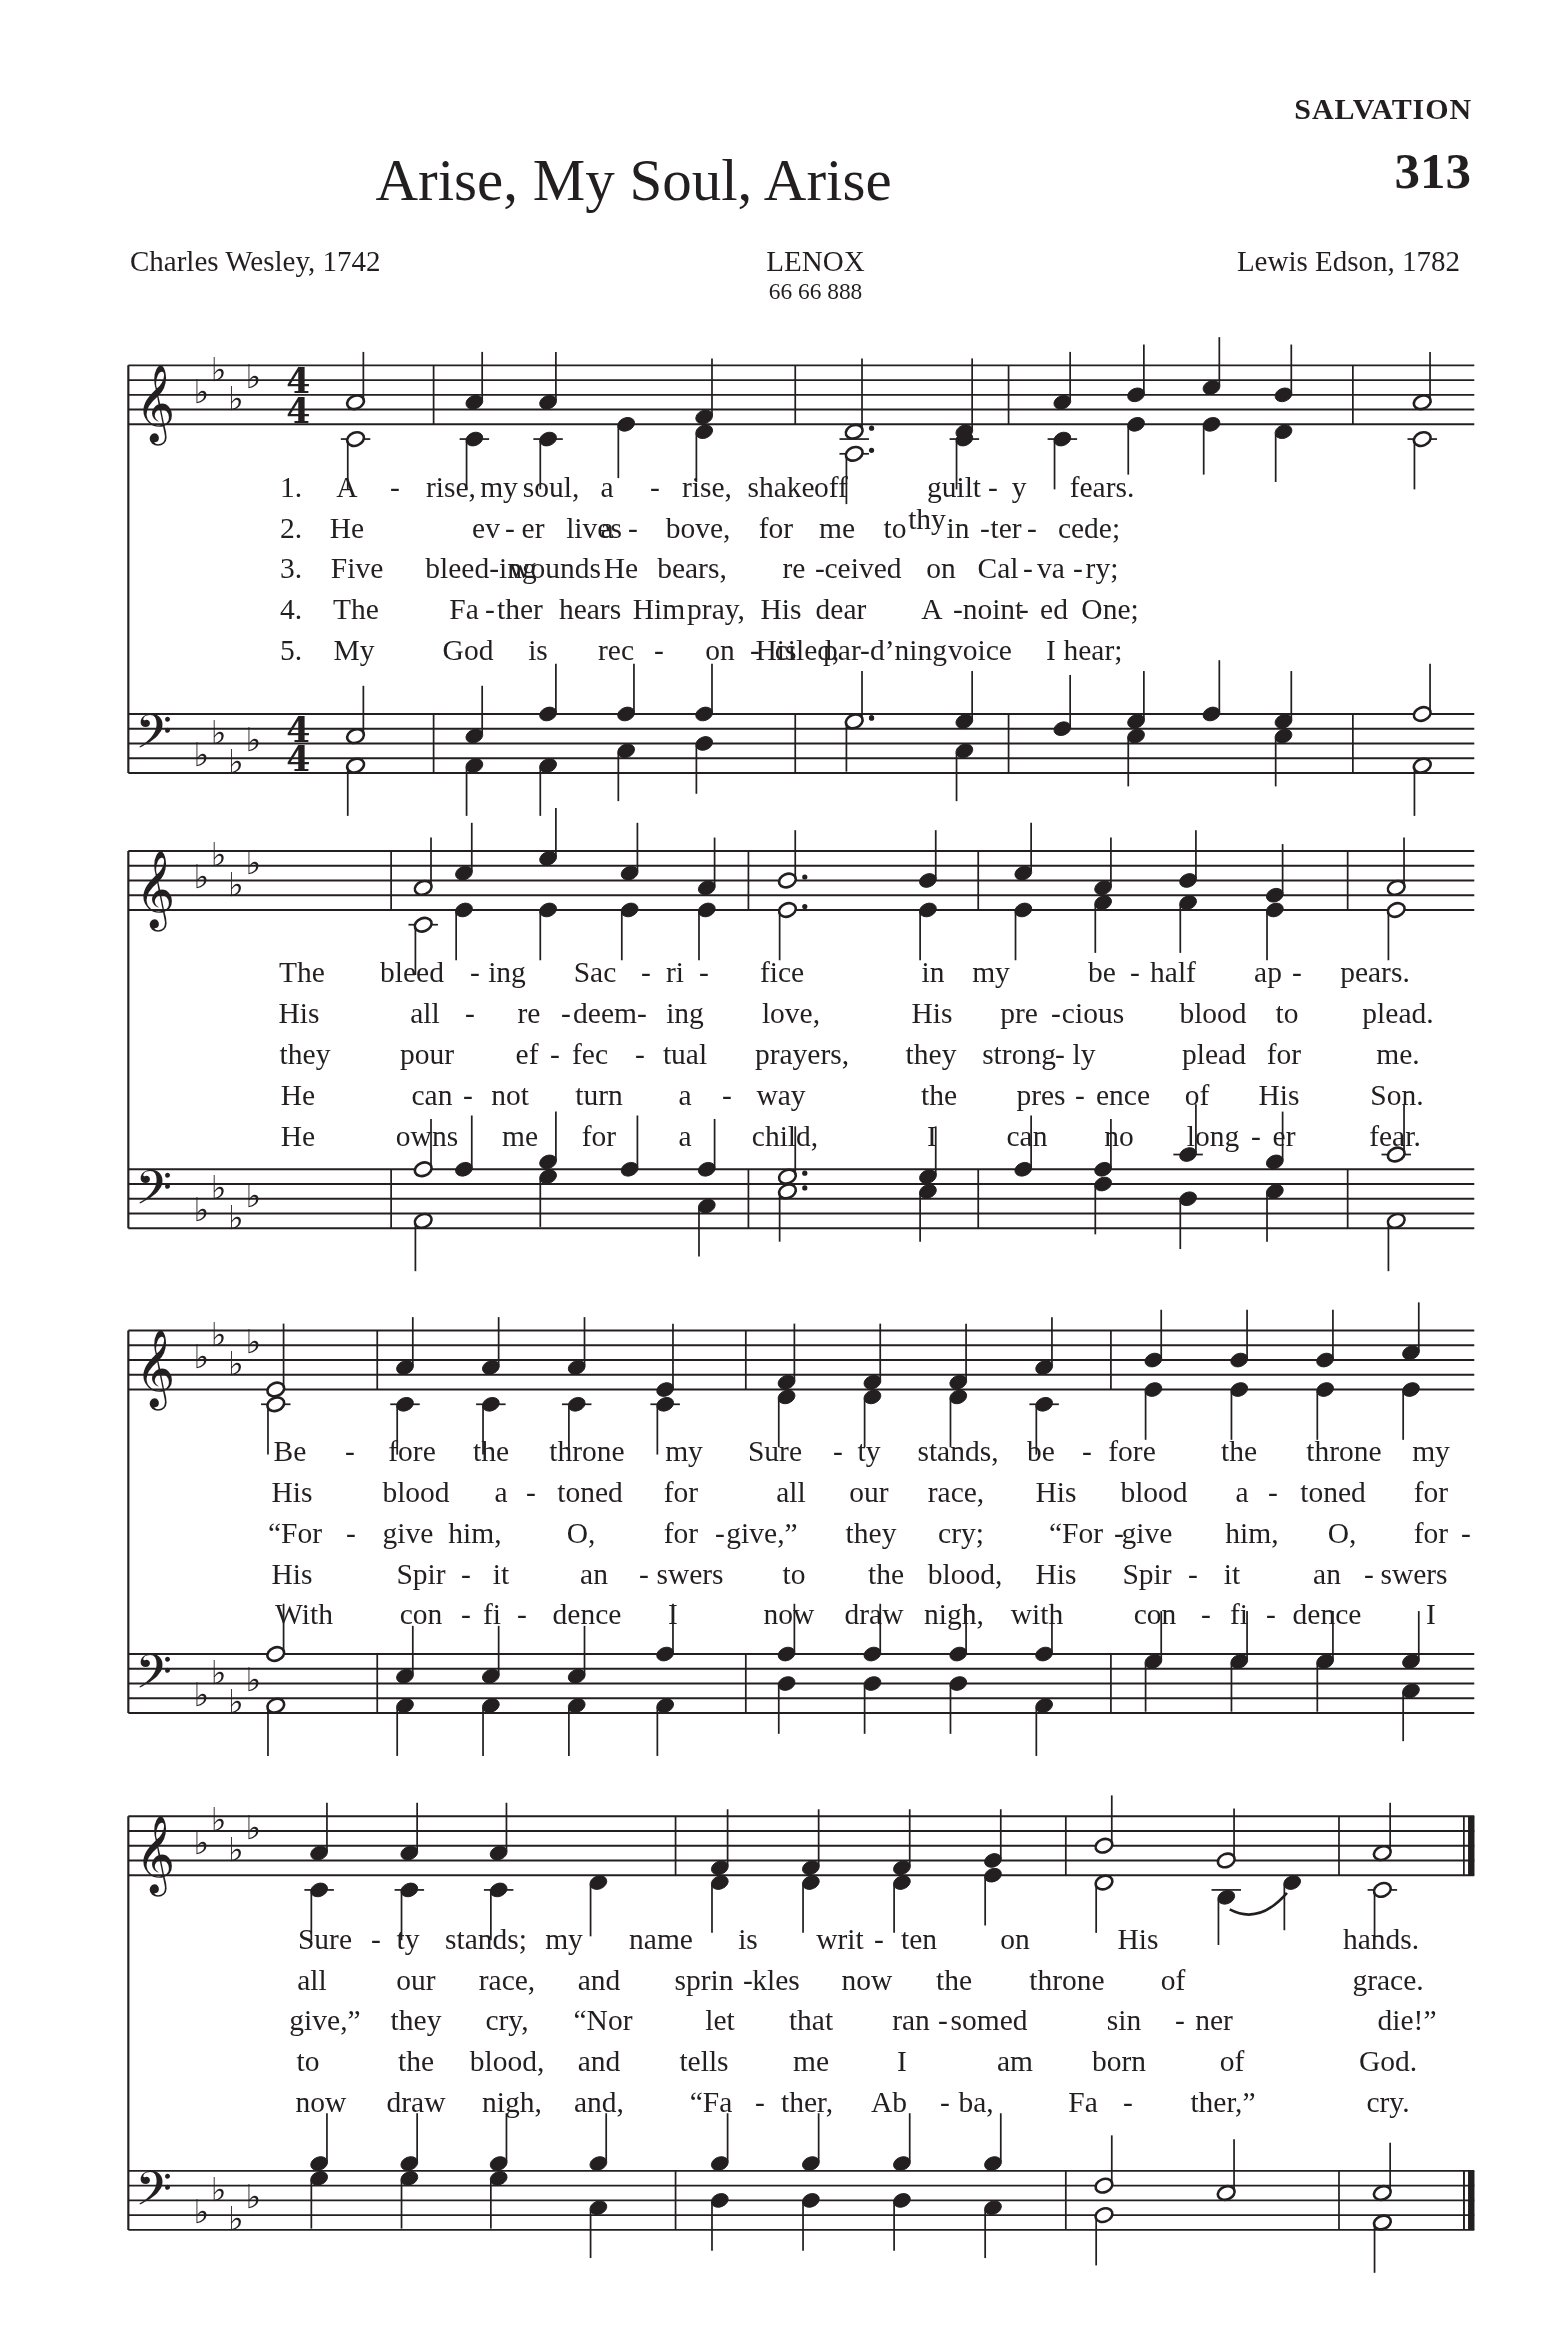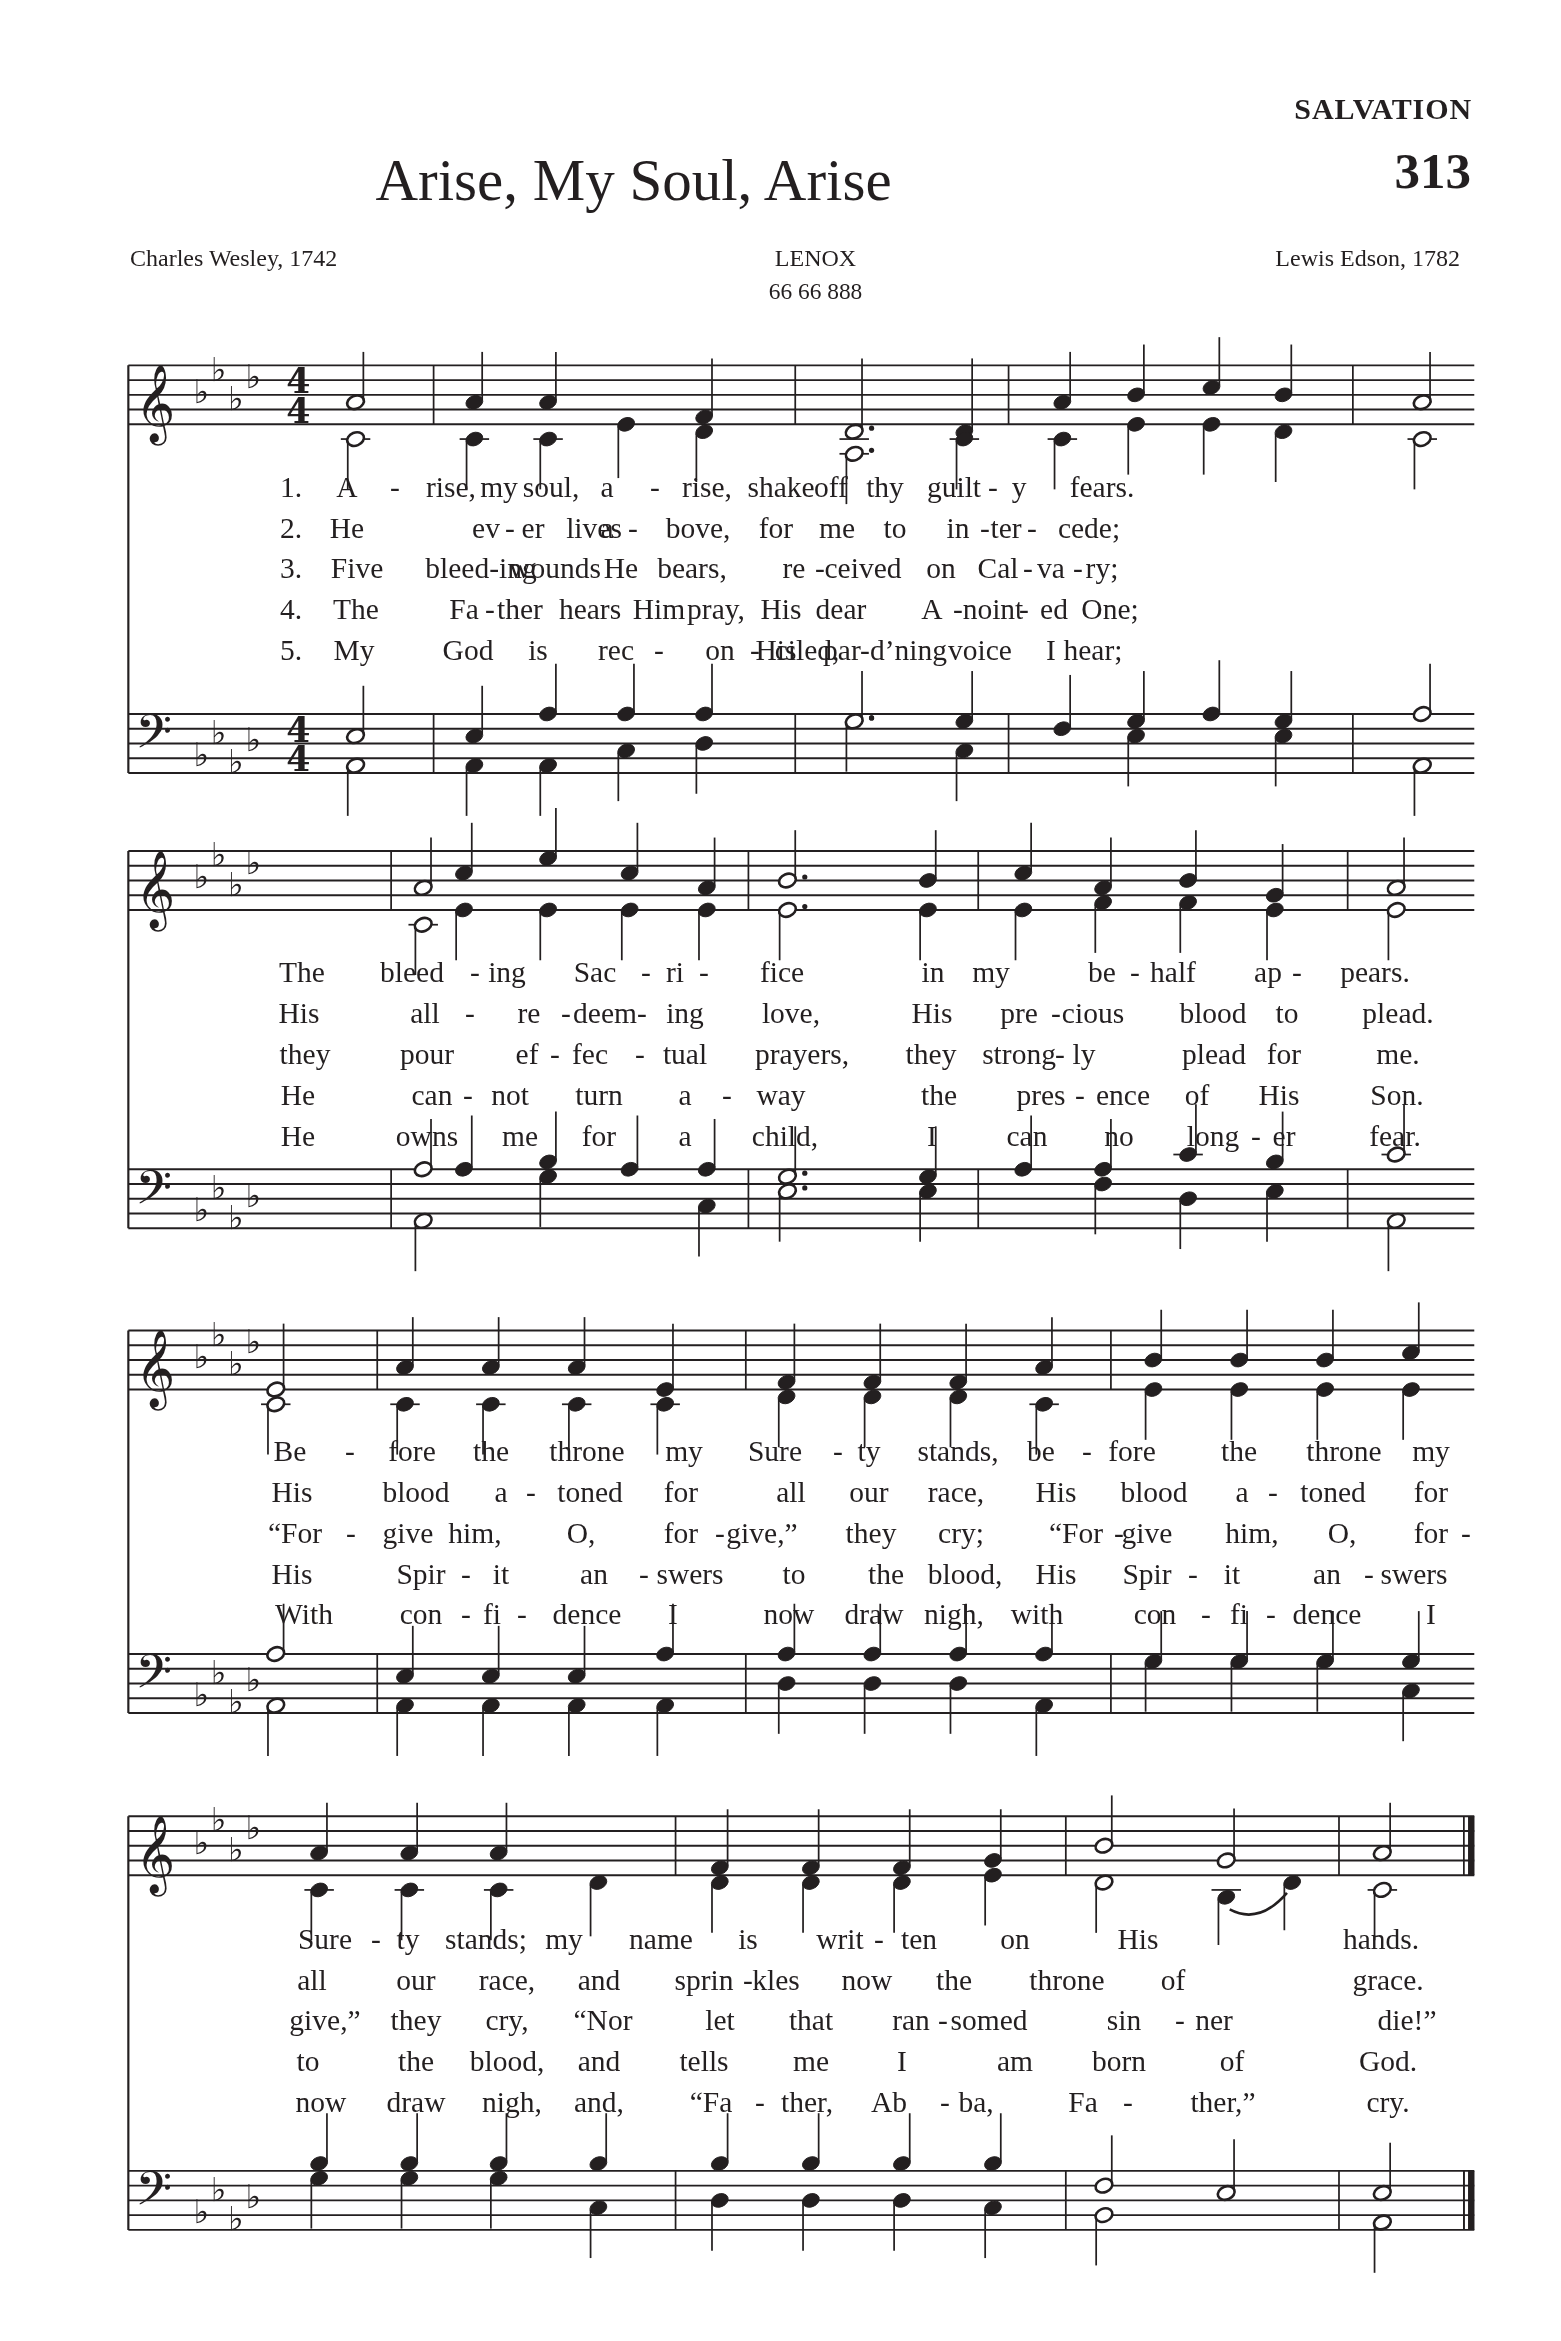--- a/index.html
+++ b/index.html
@@ -2,21 +2,21 @@
 <html style="font-size:14px"><head>
 <meta charset="utf-8">
 <style>
   html, body { margin:0; padding:0; background:#ffffff; }
   body { width:1561px; height:2342px; position:relative; overflow:hidden; color:#231f20; font-family:"Liberation Serif","DejaVu Serif",serif; }
   .abs { position:absolute; white-space:nowrap; }
   .category { right:89px; top:92px; font-size:30px; font-weight:bold; letter-spacing:0.9px; }
   .number { right:90px; top:146px; font-size:51px; font-weight:bold; line-height:1; }
   .title { left:0; width:1561px; text-align:center; top:151px; font-size:59px; line-height:1; }
   .title span { position:relative; left:-147px; }
-  .credit { top:245px; font-size:24px; }
+  .credit { top:245px; font-size:29px; }
   .credit-left { left:130px; }
   .credit-center { left:0; width:1631px; text-align:center; }
   .credit-right { right:101px; }
   .meter { left:0; width:1631px; text-align:center; top:278px; font-size:23.4px; }
   svg.music { position:absolute; left:0; top:0; width:1561px; height:2342px; }
   .lyric-line { position:absolute; font-size:29.5px; white-space:nowrap; line-height:1; }
   .syl { position:absolute; transform:translateX(-50%); }
   .vnum { position:absolute; }
 </style>
 </head>
@@ -582,21 +582,21 @@
       <span class="syl" style="left: 347px;">A</span>
       <span class="syl" style="left: 395px;">-</span>
       <span class="syl" style="left: 451px;">rise,</span>
       <span class="syl" style="left: 499px;">my</span>
       <span class="syl" style="left: 551px;">soul,</span>
       <span class="syl" style="left: 607px;">a</span>
       <span class="syl" style="left: 655px;">-</span>
       <span class="syl" style="left: 707px;">rise,</span>
       <span class="syl" style="left: 781px;">shake</span>
       <span class="syl" style="left: 831px;">off</span>
-      <span class="syl" style="left: 885px;">thy</span>
+      <span class="syl" style="left: 927px; margin-top: 32px;">thy</span>
       <span class="syl" style="left: 954px;">guilt</span>
       <span class="syl" style="left: 993px;">-</span>
       <span class="syl" style="left: 1019px;">y</span>
       <span class="syl" style="left: 1102px;">fears.</span>
     </div>
     <div class="lyric-line" style="top: 514px; left: 0px;">
       <span class="vnum" style="left: 280px;">2.</span>
       <span class="syl" style="left: 347px;">He</span>
       <span class="syl" style="left: 486px;">ev</span>
       <span class="syl" style="left: 510px;">-</span>

